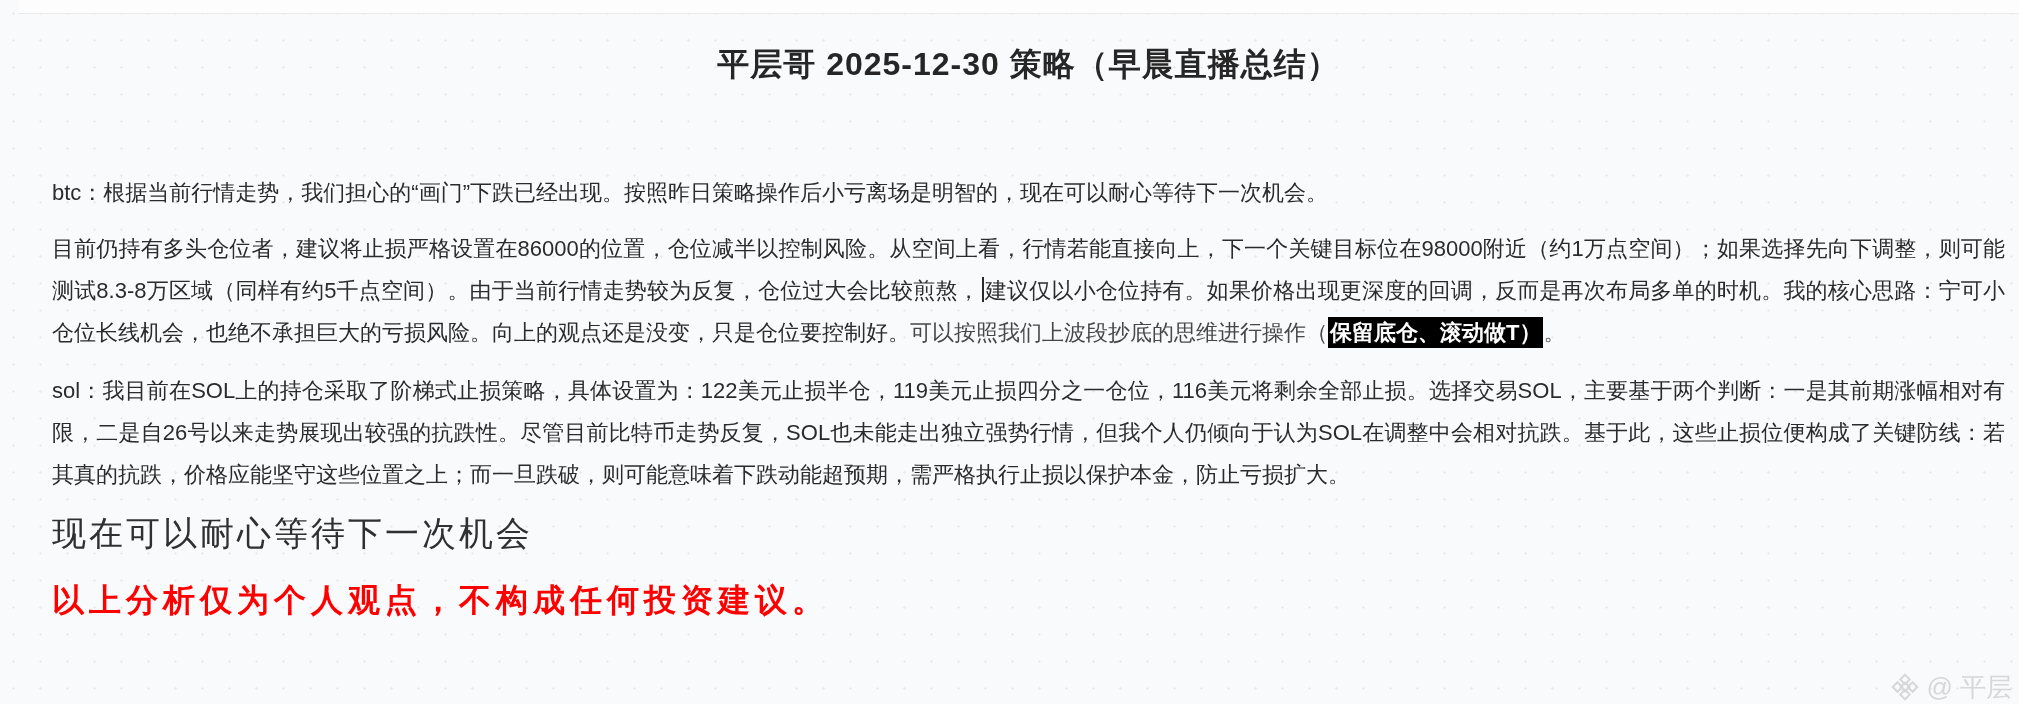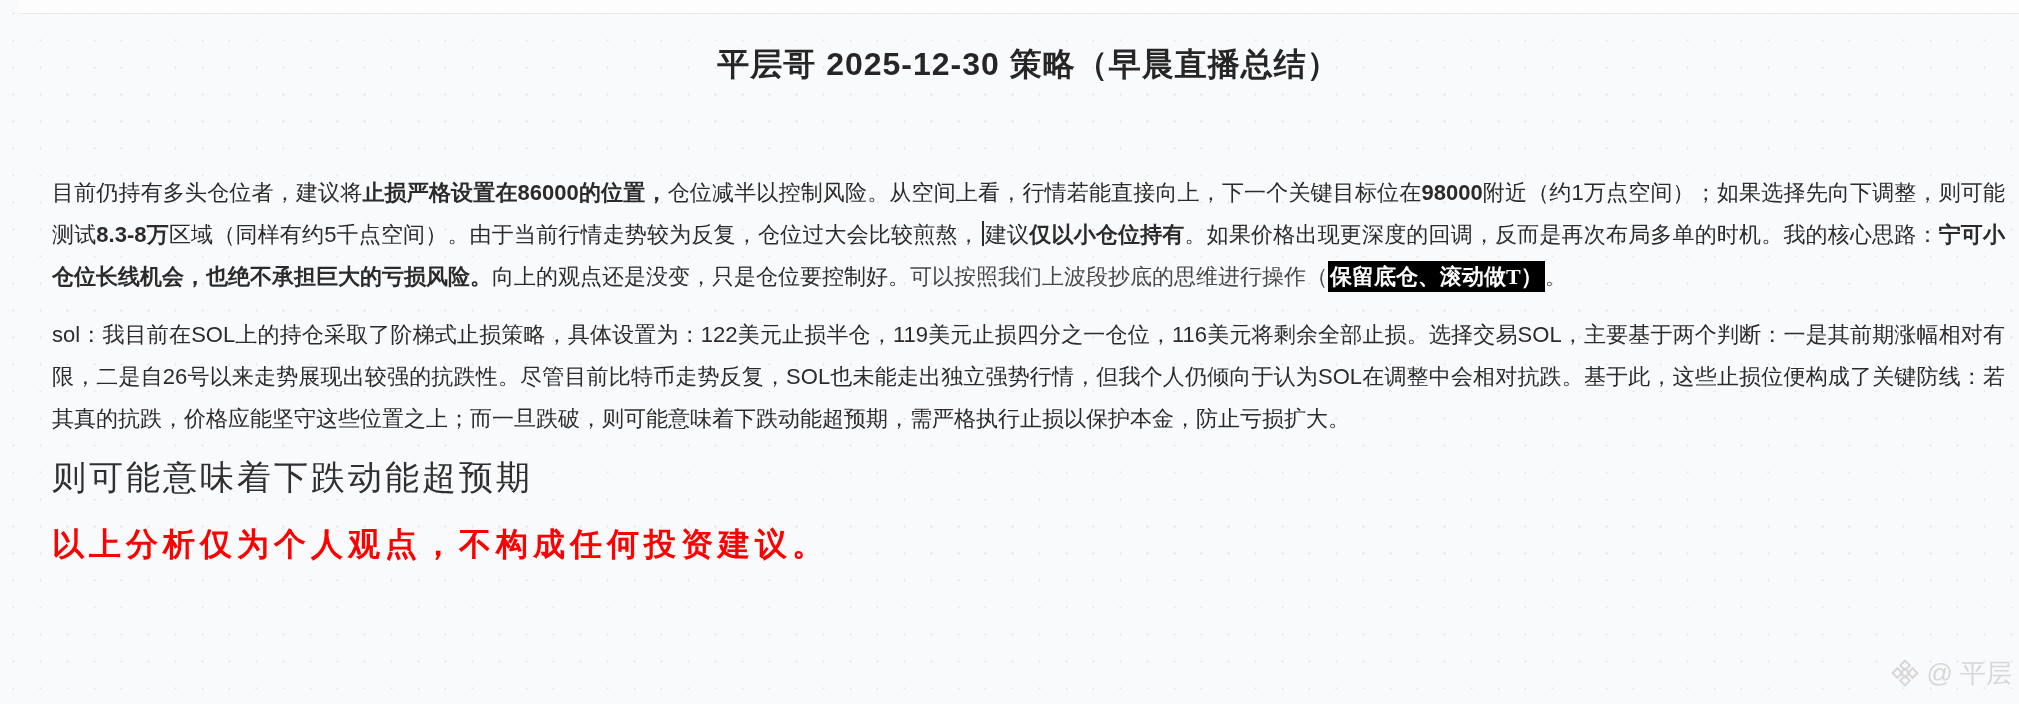--- a/index.html
+++ b/index.html
@@ -39,29 +39,28 @@
     margin-top: 88px;
   }
   .para {
     margin: 0 0 14px 0;
     font-size: 22px;
     line-height: 42px;
     color: #2b2b2b;
     text-align: justify;
   }
   .seg-normal { font-weight: 400; }
-  .seg-bold { font-weight: 700; }
+  .seg-bold { font-weight: 400; }
   .seg-serif {
     font-family: Liberation Mono, monospace;
     color: #474747;
   }
   .seg-highlight {
     font-weight: 700;
     padding: 3px 2px;
-    font-family: Liberation Serif, serif;
   }
   .seg-caret {
     display: inline-block;
     width: 2px;
     height: 25px;
     background: #2b2b2b;
     vertical-align: -4px;
     margin: 0 1px 0 2px;
   }
   .live-note {
@@ -76,43 +75,44 @@
   .disclaimer {
     margin-top: 16px;
     font-size: 32px;
     line-height: 56px;
     font-weight: 700;
     letter-spacing: 5px;
   }
   .watermark {
     position: absolute;
     right: 26px;
-    bottom: 16px;
+    bottom: 2px;
     display: flex;
     align-items: center;
     gap: 7px;
     font-size: 26px;
     line-height: 30px;
     user-select: none;
   }
   .watermark svg { display: block; }
 </style>
 </head>
 <body>
 
 <div class="page">
   <div class="topstrip"></div>
 
   <h1 class="title">平层哥 2025-12-30 策略（早晨直播总结）</h1>
 
   <div class="content">
+    <p class="para"><span class="seg-normal">btc：根据当前行情走势，我们担心的“画门”下跌已经出现。按照昨日策略操作后小亏离场是明智的，现在可以耐心等待下一次机会。</span></p>
     <p class="para"><span class="seg-normal">目前仍持有多头仓位者，建议将</span><span class="seg-bold">止损严格设置在86000的位置，</span><span class="seg-normal">仓位减半以控制风险。从空间上看，行情若能直接向上，下一个关键目标位在</span><span class="seg-bold">98000</span><span class="seg-normal">附近（约1万点空间）；如果选择先向下调整，则可能测试</span><span class="seg-bold">8.3-8万</span><span class="seg-normal">区域（同样有约5千点空间）。由于当前行情走势较为反复，仓位过大会比较煎熬，</span><span class="seg-caret"></span><span class="seg-normal">建议</span><span class="seg-bold">仅以小仓位持有</span><span class="seg-normal">。如果价格出现更深度的回调，反而是再次布局多单的时机。我的核心思路：</span><span class="seg-bold">宁可小仓位长线机会，也绝不承担巨大的亏损风险。</span><span class="seg-normal">向上的观点还是没变，只是仓位要控制好。</span><span class="seg-serif">可以按照我们上波段抄底的思维进行操作（</span><span class="seg-highlight" style="background: rgb(0, 0, 0); color: rgb(255, 255, 255);">保留底仓、滚动做T）</span><span class="seg-serif">。</span></p>
     <p class="para"><span class="seg-normal">sol：我目前在SOL上的持仓采取了阶梯式止损策略，具体设置为：122美元止损半仓，119美元止损四分之一仓位，116美元将剩余全部止损。选择交易SOL，主要基于两个判断：一是其前期涨幅相对有限，二是自26号以来走势展现出较强的抗跌性。尽管目前比特币走势反复，SOL也未能走出独立强势行情，但我个人仍倾向于认为SOL在调整中会相对抗跌。基于此，这些止损位便构成了关键防线：若其真的抗跌，价格应能坚守这些位置之上；而一旦跌破，则可能意味着下跌动能超预期，需严格执行止损以保护本金，防止亏损扩大。</span></p>
 
-    <h2 class="live-note">则可能意味着下跌动能超预期</h2>
+    <h2 class="live-note">现在可以耐心等待下一次机会</h2>
 
     <div class="disclaimer" style="color: rgb(254, 0, 0);">以上分析仅为个人观点，不构成任何投资建议。</div>
   </div>
 
   <div class="watermark" style="color: rgb(215, 215, 215);">
     <svg width="28" height="28" viewBox="0 0 100 100" fill="none" stroke-width="7" aria-hidden="true" stroke="#d7d7d7">
       <polygon points="50,6 67,23 50,40 33,23"></polygon>
       <polygon points="6,50 23,33 40,50 23,67"></polygon>
       <polygon points="94,50 77,67 60,50 77,33"></polygon>
       <polygon points="50,60 67,77 50,94 33,77"></polygon>

